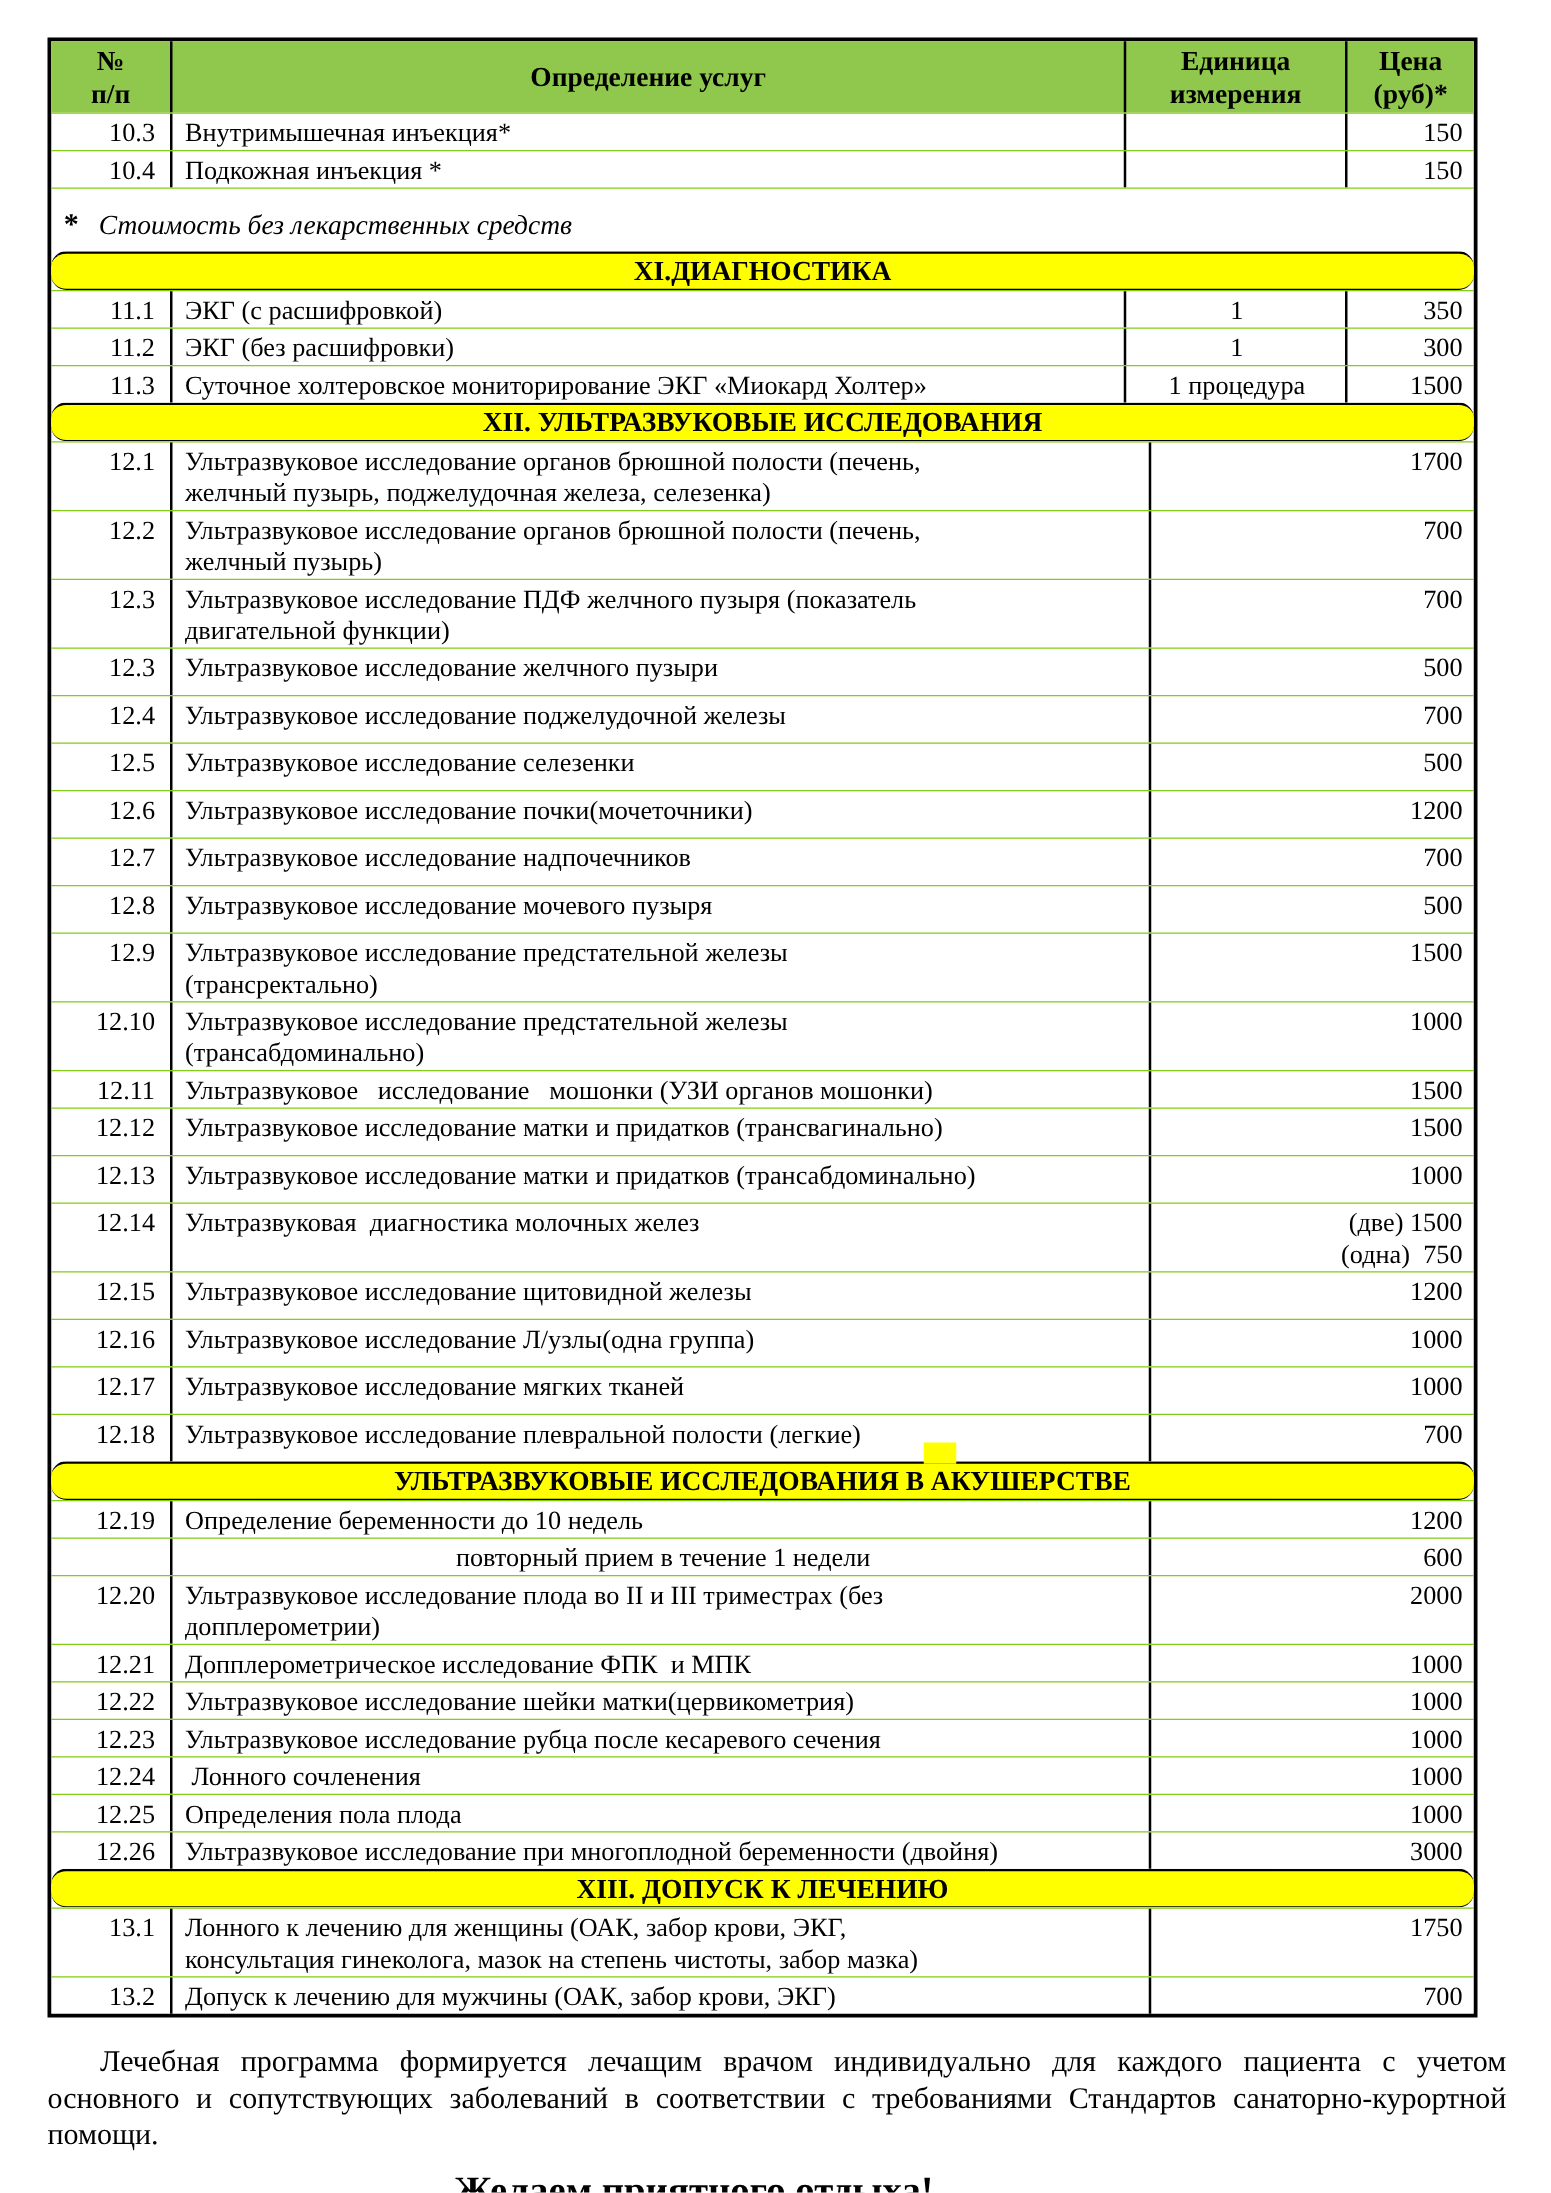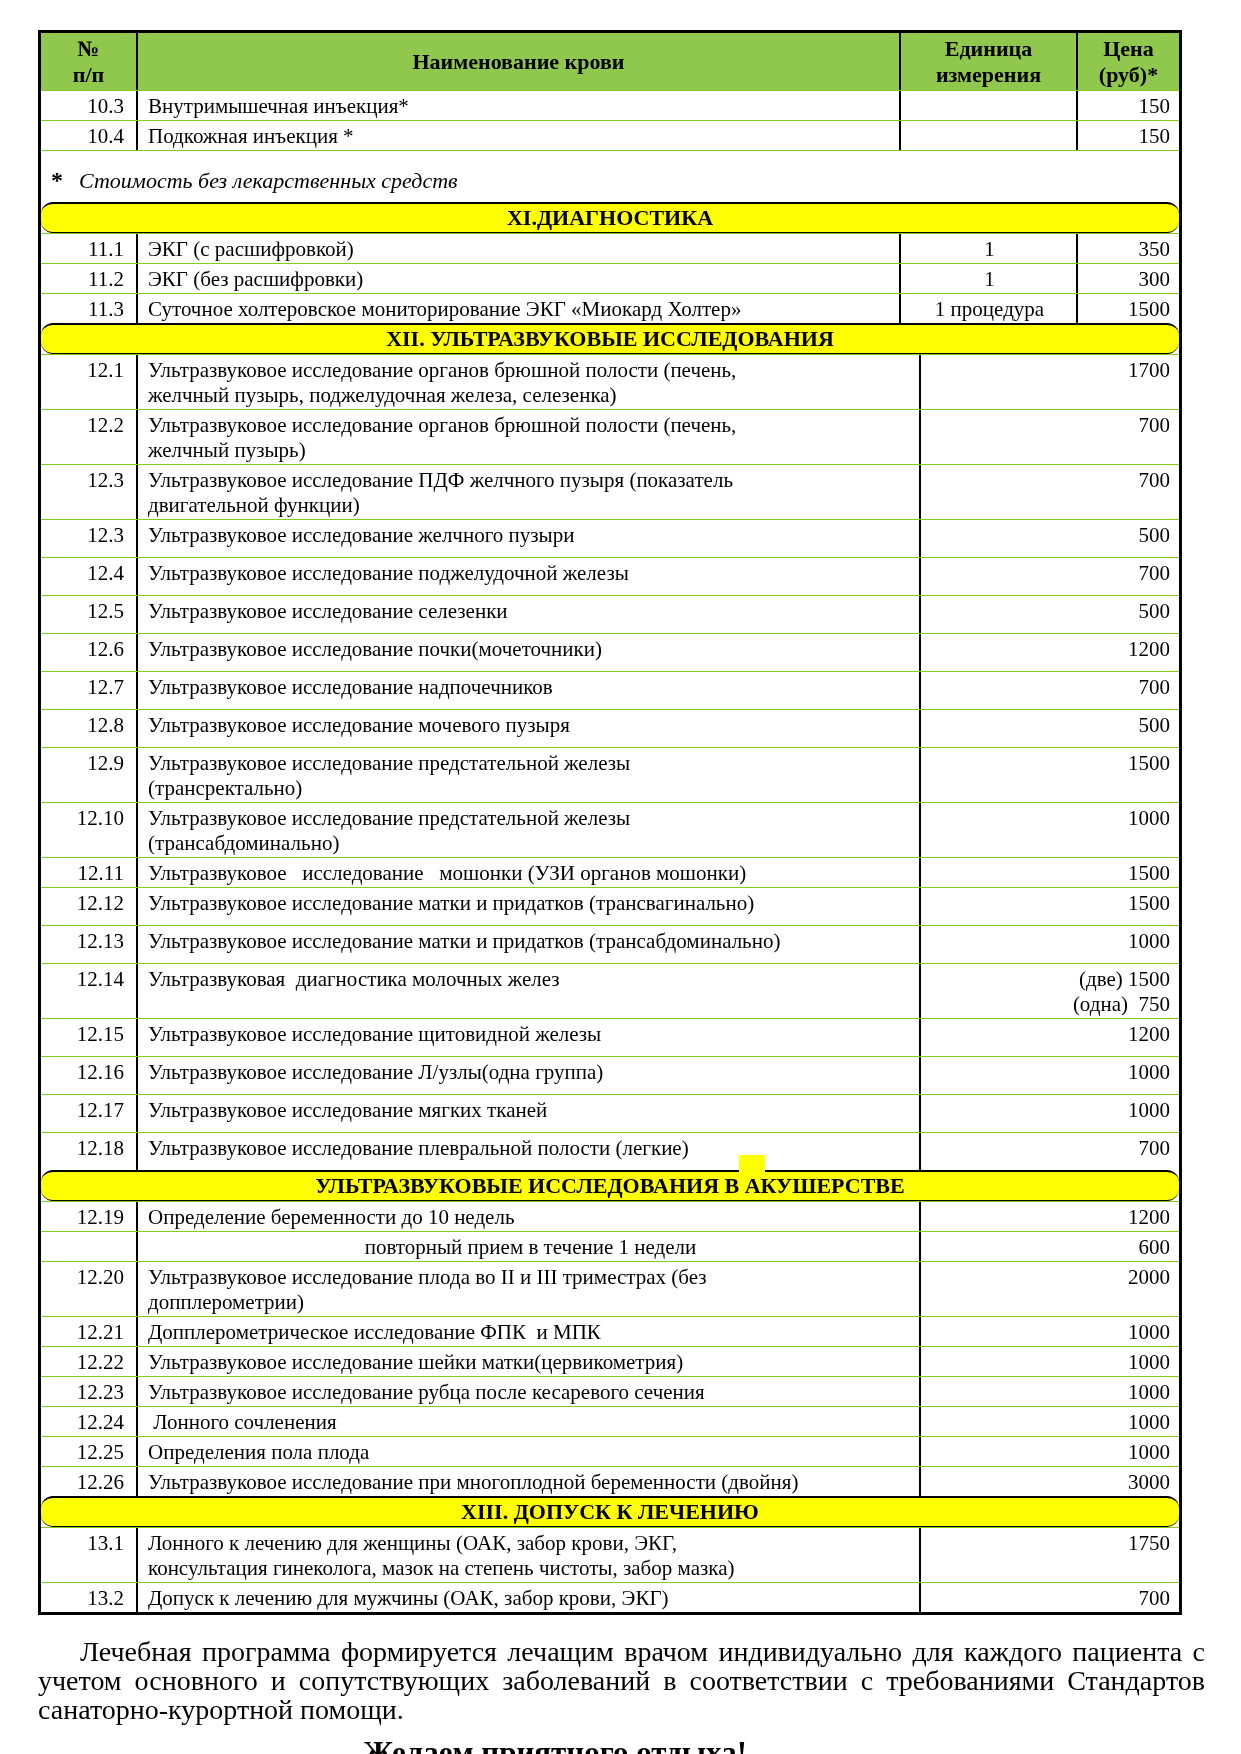--- a/index.html
+++ b/index.html
@@ -53,37 +53,37 @@
   }
 
   .footnote-row {
     display:block; font-style:italic; font-size:22px; line-height:26px;
     padding:16px 0 8px 10px; min-height:40px;
   }
   .footnote-row .star { font-style:normal; font-weight:bold; font-size:24px; margin-right:16px; }
 
   .footer-paragraph {
     margin:22px 0 0 38px; width:1167px; box-sizing:border-box;
-    font-size:28px; line-height:29px; text-align:justify; text-indent:42px;
+    font-size:24px; line-height:29px; text-align:justify; text-indent:42px;
   }
   .farewell {
     margin:10px 0 0 38px; width:1034px; text-align:center;
     font-weight:bold; font-size:31px; line-height:38px;
   }
 </style>
 </head>
 <body>
 
 <div class="page">
 
   <div class="price-table">
     <div class="row split header-row">
       <div class="cell">№
 п/п</div>
-      <div class="cell">Наименование крови</div>
+      <div class="cell">Определение услуг</div>
       <div class="cell">Единица
 измерения</div>
       <div class="cell">Цена
 (руб)*</div>
     </div>
 
   <div class="row service split s">
         <div class="cell num">10.3</div>
         <div class="cell name">Внутримышечная инъекция*</div>
         <div class="cell unit"></div>

